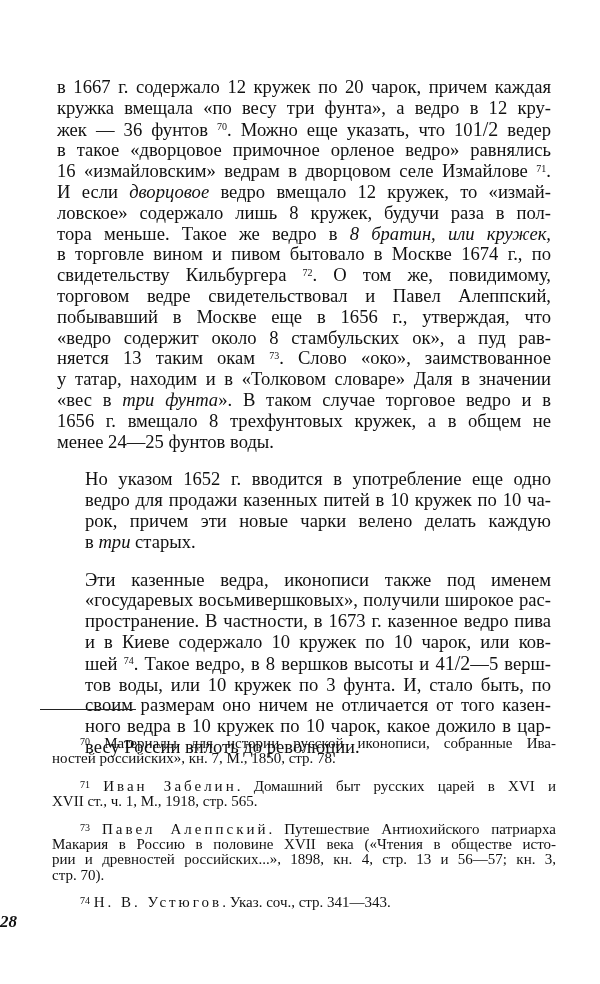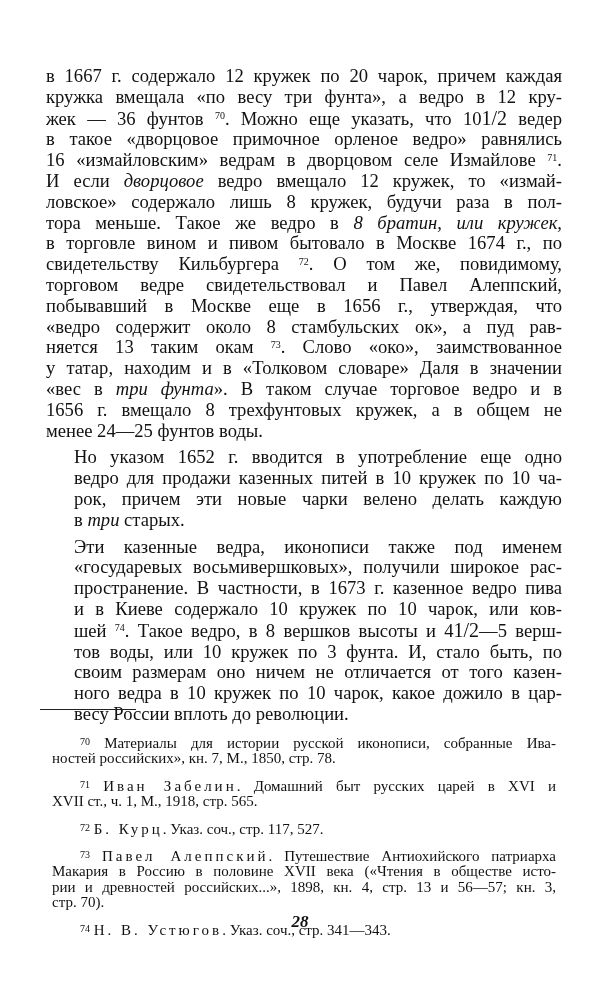--- a/index.html
+++ b/index.html
@@ -2,39 +2,39 @@
 <html><head>
 <meta charset="utf-8">
 <style>
   html, body { margin: 0; padding: 0; background: #ffffff; }
   body { width: 600px; height: 984px; position: relative; overflow: hidden; }
   .page {
     position: absolute; left: 40px; top: 60px; width: 528px;
     font-family: "Liberation Serif", serif; color: #111;
   }
   .body-text { font-size: 18.6px; line-height: 20.8px; text-align: justify; }
-  .body-text p { margin: 6px; }
+  .body-text p { margin: 17px; }
   .body-text p.indent { text-indent: 28px; margin-top: 3px; }
   .line { display: block; text-align: justify; text-align-last: justify; white-space: nowrap; }
   .line.last { text-align-last: left; }
   i { }
   sup { font-size: 10px; vertical-align: top; position: relative; top: -2px; }
   .frac { font-size: 20px; }
   .rule { position: absolute; left: 40px; top: 709px; width: 96px; border-top: 1.5px solid #222; }
   .notes {
     position: absolute; left: 40px; top: 724px; width: 528px;
     font-family: "Liberation Serif", serif; font-size: 15px; line-height: 15.4px; color: #111;
   }
   .notes .note { margin: 12px; text-indent: 28px; }
   .notes .note .l { display: block; text-align: justify; text-align-last: justify; white-space: nowrap; text-indent: 0; }
   .notes .note .l.first { text-indent: 28px; }
   .notes .note .l.last { text-align-last: left; }
   .spaced { letter-spacing: 3px; }
   .pagenum {
-    position: absolute; left: 0; width: 600px; top: 912px; text-align: center;
+    position: absolute; left: 0; width: 600px; top: 912px; 
     font-family: "Liberation Serif", serif; font-size: 17px; font-style: italic; font-weight: bold; color: #111;
   }
 </style>
 </head>
 <body>
 
 <div class="page">
   <div class="body-text">
     <p>
       <span class="line">в 1667 г. содержало 12 кружек по 20 чарок, причем каждая</span>
@@ -81,23 +81,20 @@
 <div class="notes">
   <div class="note">
     <span class="l first"><sup>70</sup> <span>Материалы для истории русской иконописи, собранные Ива-</span></span>
     <span class="l last">ностей российских», кн. 7, М., 1850, стр. 78.</span>
   </div>
   <div class="note">
     <span class="l first"><sup>71</sup> <span class="spaced">Иван Забелин</span><span>. Домашний быт русских царей в XVI и</span></span>
     <span class="l last">XVII ст., ч. 1, М., 1918, стр. 565.</span>
   </div>
   <div class="note">
-    <span class="l first last"><sup>72</sup> <span class="spaced">Б. Курц</span><span>. Указ. соч., стр. 117, 527.</span></span>
-  </div>
-  <div class="note">
     <span class="l first"><sup>73</sup> <span class="spaced">Павел Алеппский</span><span>. Путешествие Антиохийского патриарха</span></span>
     <span class="l">Макария в Россию в половине XVII века («Чтения в обществе исто-</span>
     <span class="l">рии и древностей российских...», 1898, кн. 4, стр. 13 и 56—57; кн. 3,</span>
     <span class="l last">стр. 70).</span>
   </div>
   <div class="note">
     <span class="l first last"><sup>74</sup> <span class="spaced">Н. В. Устюгов</span><span>. Указ. соч., стр. 341—343.</span></span>
   </div>
 </div>
 

